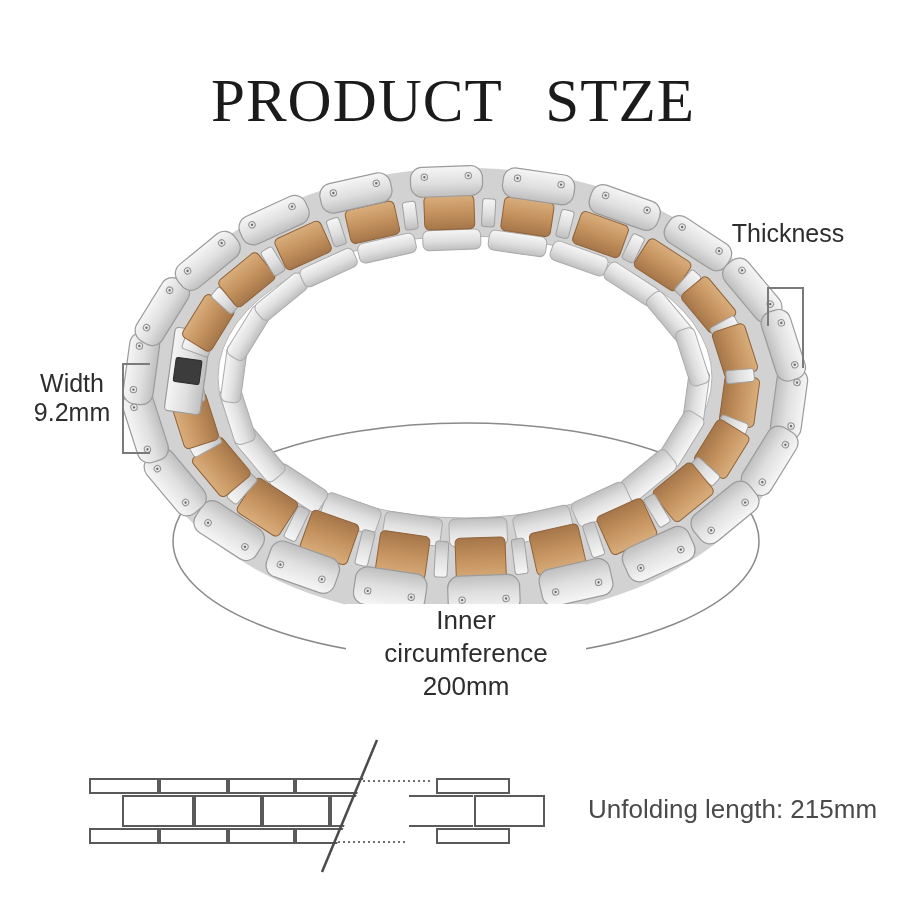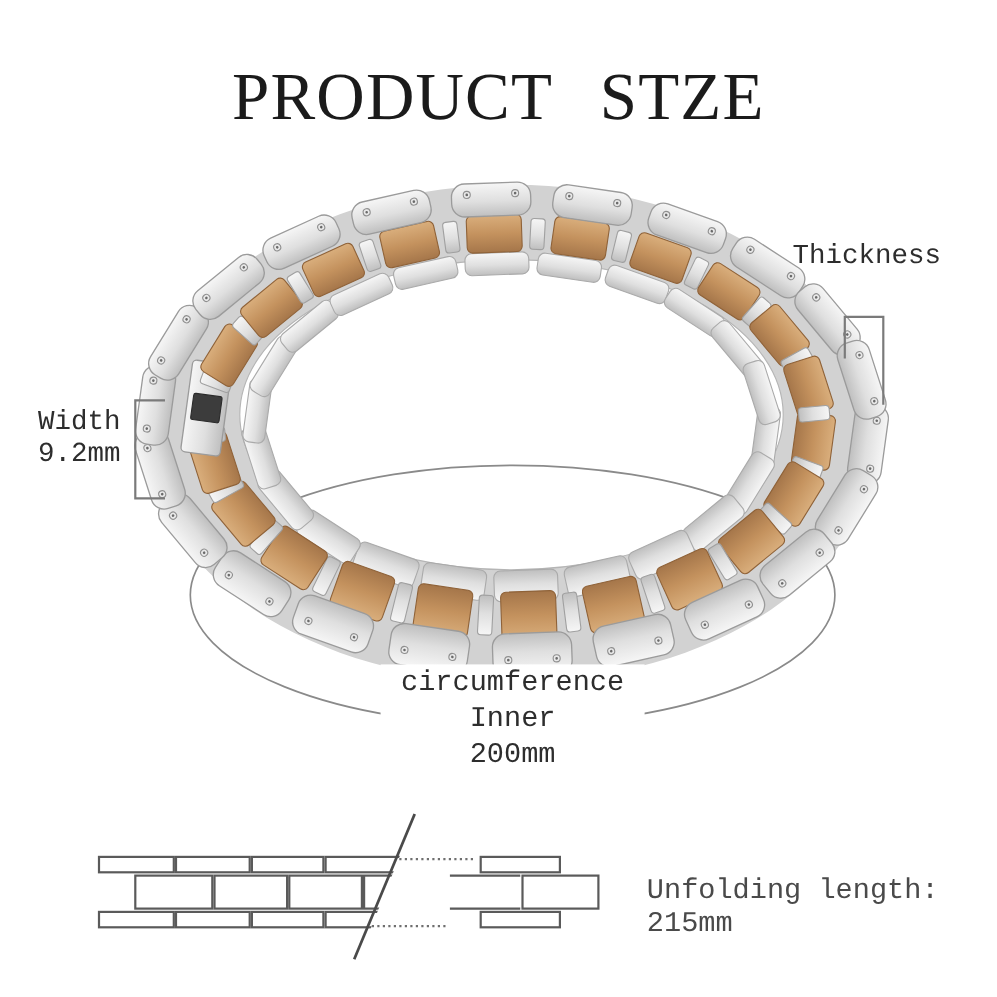--- a/index.html
+++ b/index.html
@@ -1,28 +1,28 @@
 <!DOCTYPE html>
 <html style="--background: #ffffff; --title-text: #1b1b1b; --annotation-text: #2d2d2d; --secondary-text: #4a4a4a; --measure-line: #7a7a7a; --drawing-line: #5a5a5a; --steel-light: #f6f6f6; --steel-mid: #dfdfdf; --steel-shadow: #bfbfbf; --steel-edge: #9b9b9b; --wood-light: #d9ae7c; --wood-mid: #c4925e; --wood-dark: #a5764a; --wood-edge: #8f6238; --clasp-dark: #3c3c3c;"><head>
 <meta charset="utf-8">
 <title>Product Size</title>
 <style>
   html,body{margin:0;padding:0;background:var(--background,#fff);}
   .stage{position:relative;width:906px;height:906px;overflow:hidden;background:var(--background,#fff);}
   .scene{position:absolute;left:0;top:0;width:906px;height:906px;}
 
   .title{
-    position:absolute;left:0;right:0;top:54px;margin:0;text-align:center;
+    position:absolute;left:0;right:0;top:54px;margin:12px;text-align:center;
     font-family:"Liberation Serif","DejaVu Serif",serif;font-weight:400;
     font-size:61px;letter-spacing:1px;word-spacing:.45em;
     color:var(--title-text,#1b1b1b);
   }
   .note{
     position:absolute;text-align:center;
-    font-family:Liberation Mono, monospace;
+    font-family:Liberation Sans, sans-serif;
     color:var(--annotation-text,#2d2d2d);
   }
   .note span{display:block;}
   .note-thickness{left:700px;top:218px;width:176px;font-size:25px;line-height:30px;}
   .note-width{left:8px;top:369px;width:128px;font-size:25px;line-height:29px;}
   .note-inner{left:346px;top:604px;width:240px;font-size:26px;line-height:33px;background:var(--background,#fff);}
   .note-unfold{left:588px;top:794px;width:300px;font-size:26px;text-align:left;color:var(--secondary-text,#4a4a4a);line-height:30px;}
 
   .measure-line{fill:none;stroke:var(--measure-line,#7a7a7a);stroke-width:2;}
   .thin-line{fill:none;stroke:#8a8a8a;stroke-width:1.5;}
@@ -453,22 +453,22 @@
   <div class="note note-thickness">
     <span>Thickness</span>
   </div>
 
   <div class="note note-width">
     <span>Width</span>
     <span>9.2mm</span>
   </div>
 
   <div class="note note-inner">
+    <span>Inner</span>
     <span>circumference</span>
-    <span>Inner</span>
     <span>200mm</span>
   </div>
 
   <div class="note note-unfold">
     <span>Unfolding length: 215mm</span>
   </div>
 
 </div>
 
 </body></html>

